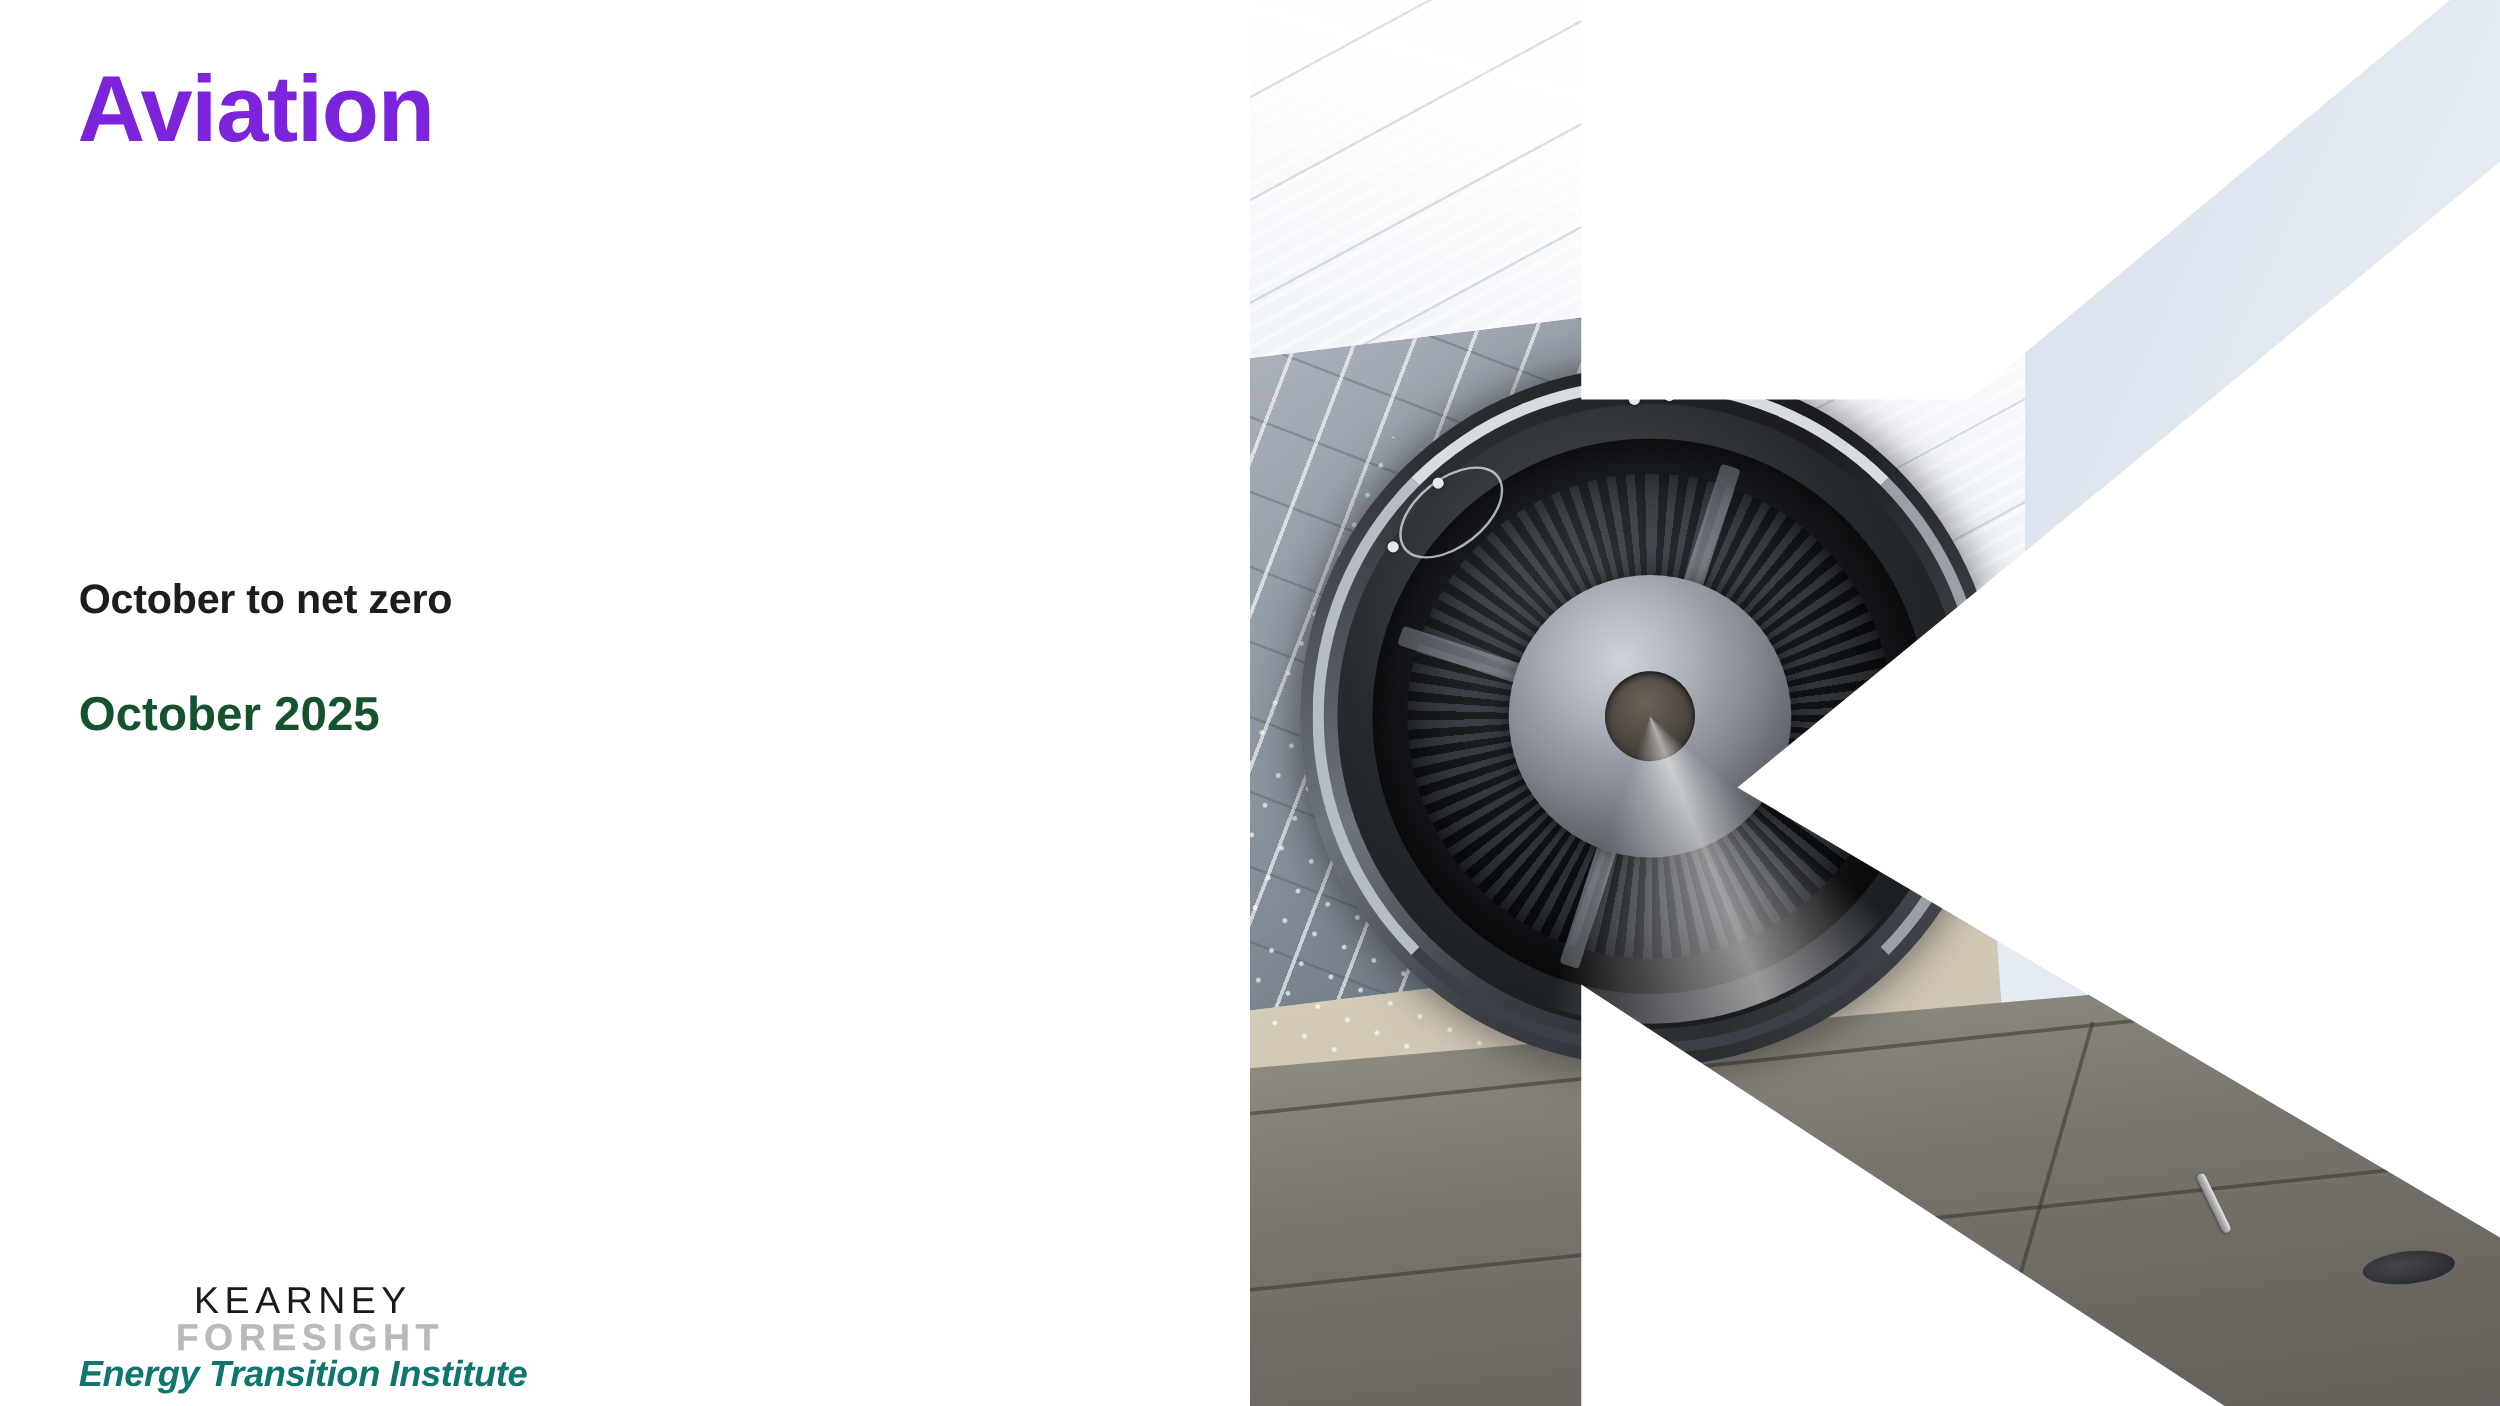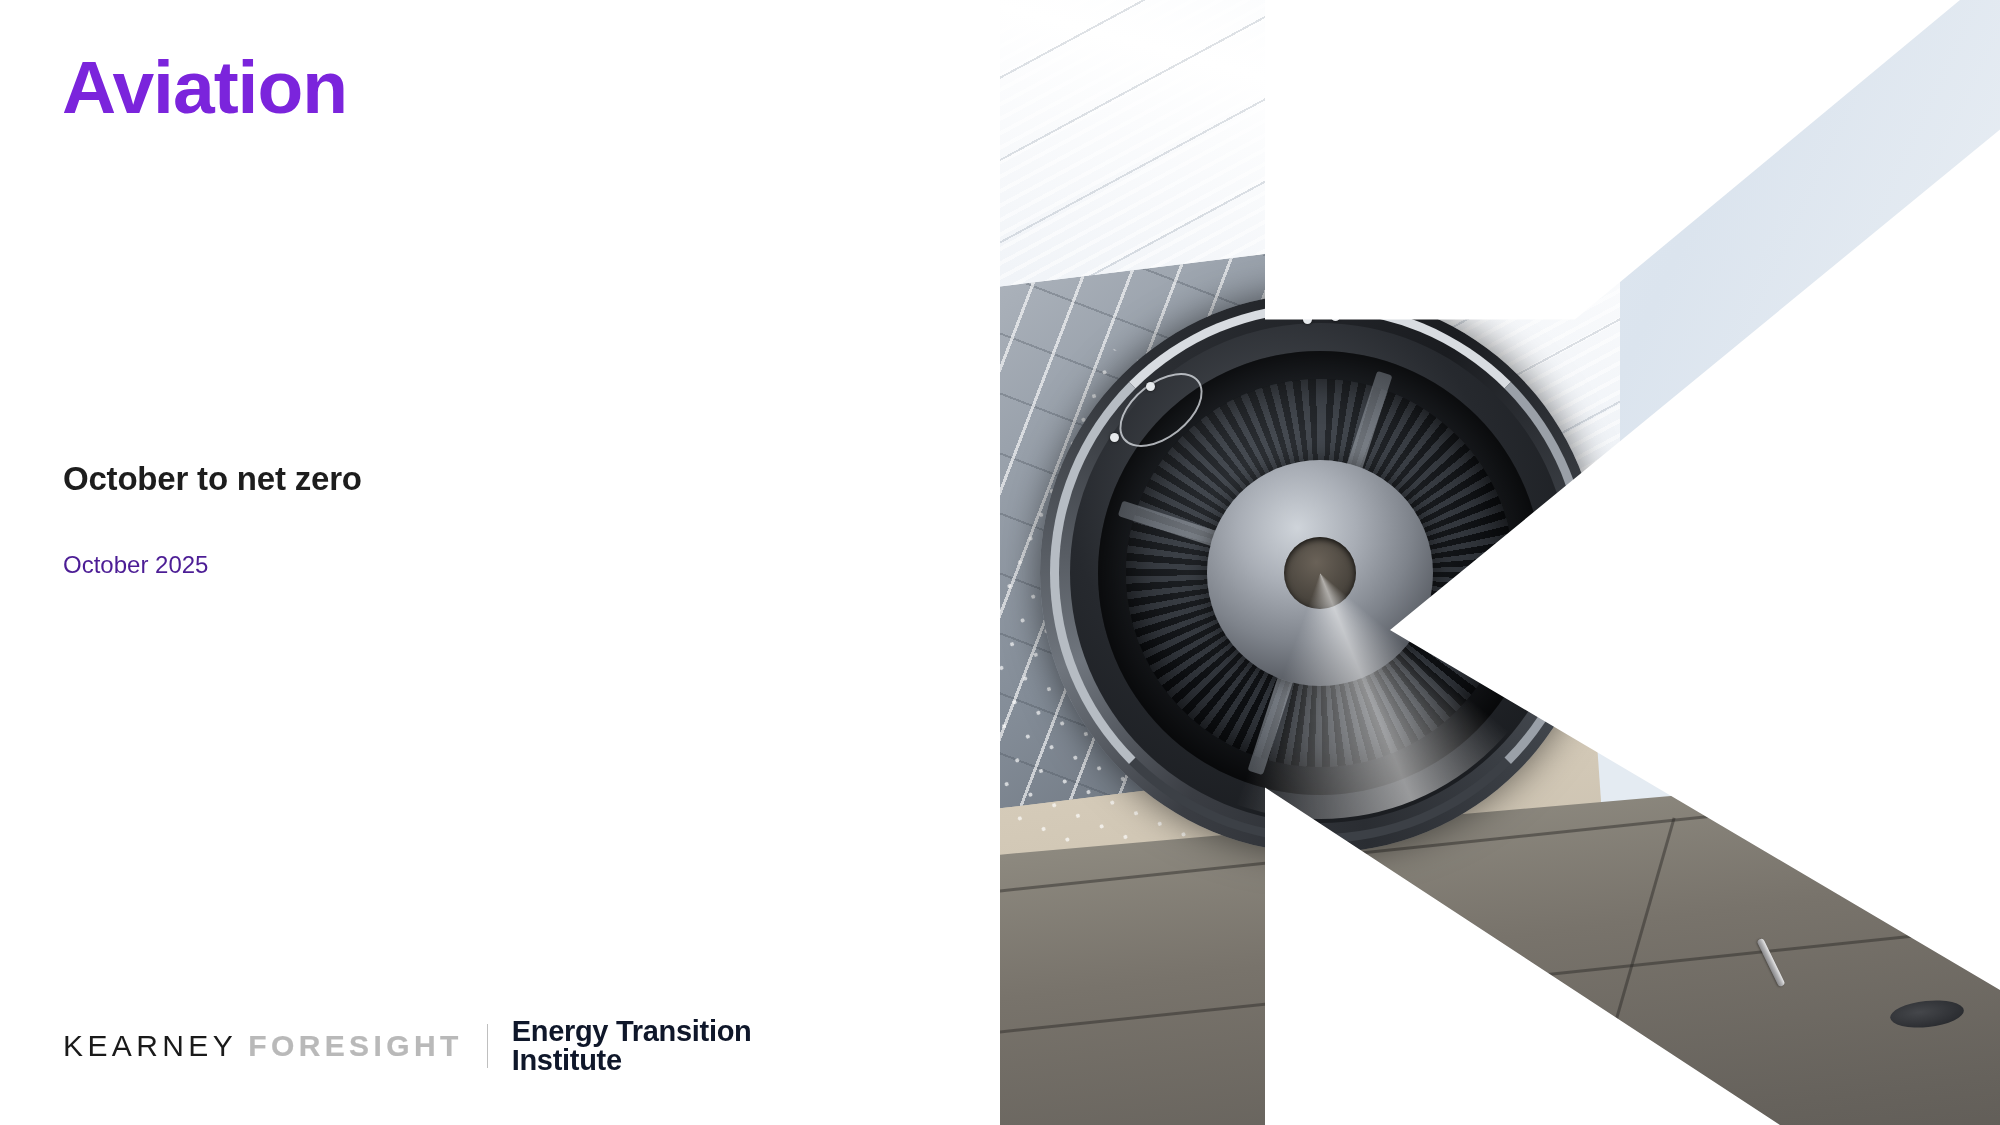--- a/index.html
+++ b/index.html
@@ -51,35 +51,36 @@
     font-weight: bold;
     letter-spacing: -0.2px;
     color: #1d1d1d;
     white-space: nowrap;
   }
 
   #date {
     position: absolute;
     left: 63px;
     top: 551px;
-    font-size: 24px;
-    font-weight: normal;
+    font-size: 38px;
+    font-weight: bold;
     letter-spacing: 0px;
-    color: #4c1d95;
+    color: #14532d;
     white-space: nowrap;
   }
 
   
   #footer-lockup {
     position: absolute;
     left: 63px;
     top: 1026px;
     display: flex;
     align-items: center;
     height: 40px;
+    flex-direction: column;
   }
   .logo-kearney {
     font-size: 30px;
     font-weight: normal;
     letter-spacing: 4.4px;
     color: #1a1a1a;
     line-height: 1;
   }
   .logo-foresight {
     font-size: 30px;
@@ -94,22 +95,23 @@
     width: 1px;
     height: 44px;
     background: #bfbfbf;
     margin-left: 24px;
     margin-right: 24px;
   }
   .logo-eti {
     font-size: 29px;
     font-weight: bold;
     letter-spacing: -0.3px;
-    color: #0f172a;
+    color: #0f766e;
     line-height: 1;
+    font-style: italic;
   }
 
   
   #photo-region {
     position: absolute;
     left: 1000px;
     top: 0;
     width: 1000px;
     height: 1125px;
     overflow: hidden;

